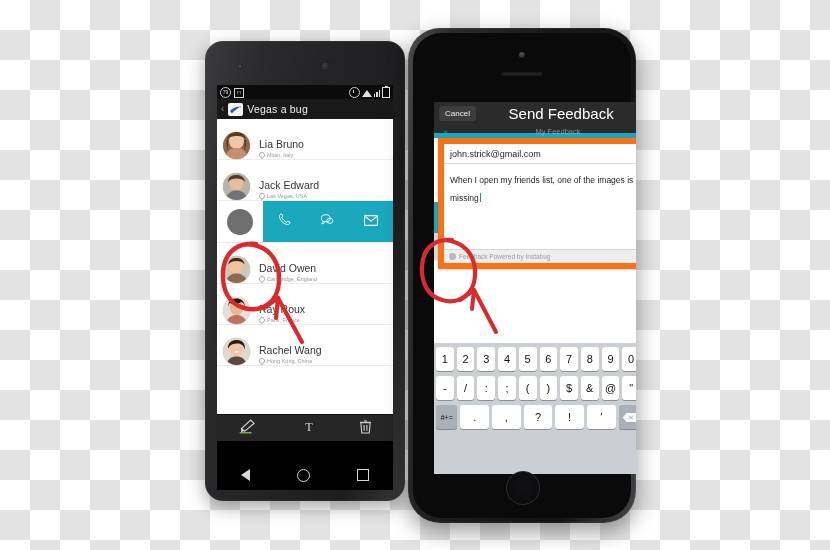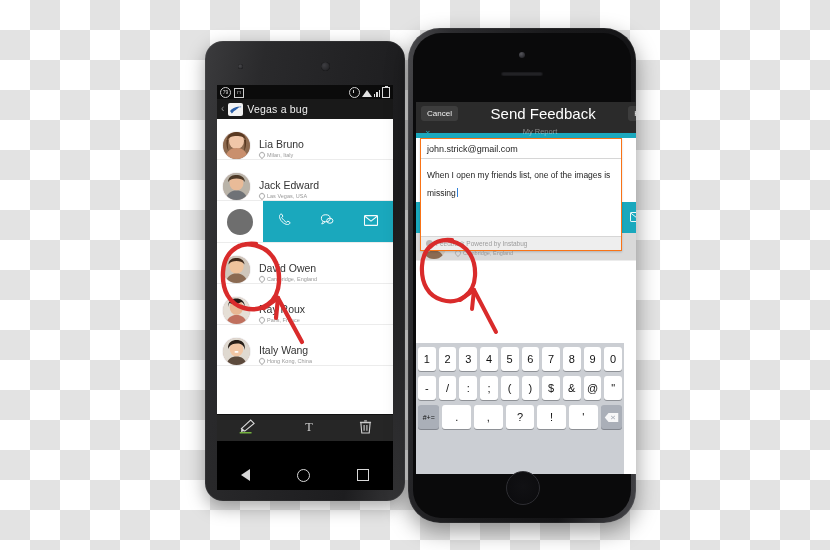--- a/index.html
+++ b/index.html
@@ -91,38 +91,38 @@
     box-shadow:0 8px 22px rgba(0,0,0,.4), inset 0 0 0 1px rgba(255,255,255,.06);
     overflow:hidden;
   }
   .ip-inner{position:absolute;left:5px;top:5px;width:218px;height:485px;border-radius:28px;background:#0a0a0b;}
   .ip-cam{position:absolute;left:50%;margin-left:-3px;top:24px;width:6px;height:6px;border-radius:50%;
     background:radial-gradient(circle at 35% 30%,#56565c,#16161a);}
   .ip-spk{position:absolute;left:50%;margin-left:-21px;top:44px;width:42px;height:4px;border-radius:2px;
     background:#242428;box-shadow:inset 0 0 2px #000;}
   .ip-home{position:absolute;left:50%;margin-left:-16px;bottom:18px;width:32px;height:32px;border-radius:50%;
     border:1px solid #2e2e33;background:radial-gradient(circle at 50% 45%,#111114,#0b0b0d);}
-  .ip-screen{position:absolute;left:8px;top:74px;width:248px;height:372px;background:#fff;overflow:hidden;}
+  .ip-screen{position:absolute;left:26px;top:74px;width:248px;height:372px;background:#fff;overflow:hidden;}
 
   .ios-nav{height:22px;background:#2b2b2b;display:flex;align-items:center;justify-content:space-between;padding:0 5px;}
   .ios-btn{background:#3d3d3d;color:#f0f0f0;font-size:8px;padding:3px 6px;border-radius:3px;line-height:9px;}
   .ios-title{color:#fff;font-size:15px;}
 
   .ios-body{position:relative;height:350px;background:#fff;overflow:hidden;}
   .my-friends-bar{height:14px;background:#1aa8bd;color:#0d7f90;font-size:8px;display:flex;
     align-items:center;justify-content:center;position:relative;}
   .mf-dim{position:absolute;left:0;top:0;width:100%;height:9px;background:#2b2b2b;}
   .mf-text{position:relative;z-index:2;color:#d8d8d8;font-size:7.5px;opacity:.55;}
   .mf-chev{position:absolute;z-index:3;color:#1aa8bd;font-size:9px;top:1px;}
 
-  .fb-card{position:absolute;left:4px;top:14px;width:200px;background:#fafafa;border:1px solid #f97316;
+  .fb-card{position:absolute;left:4px;top:14px;width:200px;background:#fafafa;border:6px solid #f97316;
     box-shadow:0 1px 2px rgba(0,0,0,.18);}
   .fb-email{height:19px;display:flex;align-items:center;padding:0 6px;background:#fff;
     border-bottom:1px solid #d6d6d6;font-size:9px;color:#1f1f1f;}
-  .fb-body{min-height:72px;background:#fff;padding:5px 6px 0;border-bottom:1px solid #d6d6d6;}
+  .fb-body{min-height:72px;background:#fff;padding:5px 6px 8px;border-bottom:1px solid #d6d6d6;}
   .fb-text{font-size:8.5px;line-height:11px;color:#1f1f1f;}
   .fb-caret{display:inline-block;width:1px;height:9px;background:#2f7fd6;vertical-align:-1px;margin-left:1px;}
   .fb-foot{height:13px;background:#eeeeee;display:flex;align-items:center;gap:3px;padding:0 5px;}
   .fb-foot-ic{width:7px;height:7px;border-radius:50%;background:#b9b9b9;}
   .fb-foot-tx{font-size:6.5px;color:#9c9c9c;}
 
   .ios-contact{height:28px;display:flex;align-items:center;padding:0 6px;background:#fff;
     border-bottom:1px solid #ececec;box-sizing:border-box;}
   .ios-av{width:24px;height:24px;border-radius:50%;overflow:hidden;flex:0 0 24px;}
   .ios-teal{height:31px;background:#1aa8bd;display:flex;align-items:center;justify-content:space-around;}
@@ -295,21 +295,21 @@
           <div class="avatar">
             <svg width="27" height="27" viewBox="0 0 27 27">
               <rect width="27" height="27" fill="#dfd9d0"></rect>
               <ellipse cx="13.5" cy="11" rx="6.8" ry="7.4" fill="#f2c6a4"></ellipse>
               <path d="M3 27 C4.5 21 8.5 18.5 13.5 18.5 C18.5 18.5 22.5 21 24 27 Z" fill="#5c4a3c"></path>
               <path d="M5 11 C4.5 4 9.5 2 13.5 2 C18 2 22.5 4 22 12 C21 8 19 6 16 5.5 C12 5 8 6 6.5 8.5 C5.8 9.5 5.3 10.2 5 11 Z" fill="#2a1f18"></path>
               <path d="M13.5 13 C14.8 13 15.8 13.6 15.5 14.2 C15 14.9 12 14.9 11.5 14.2 C11.2 13.6 12.2 13 13.5 13 Z" fill="#fff"></path>
             </svg>
           </div>
           <div class="c-info">
-            <div class="c-name">Italy Wang</div>
+            <div class="c-name">Rachel Wang</div>
             <div class="c-loc">
               <span class="pin"></span>
               <span>Hong Kong, China</span>
             </div>
           </div>
         </div>
       </div>
 
       <div class="and-toolbar">
         <span class="tool-ic">
@@ -361,21 +361,21 @@
         <span class="ios-btn">Cancel</span>
         <span class="ios-title">Send Feedback</span>
         <span class="ios-btn">Kong</span>
       </div>
 
       <div class="ios-body">
 
         <div class="my-friends-bar">
           <div class="mf-dim"></div>
           <span class="mf-chev" style="left:8px">⌄</span>
-          <span class="mf-text">My Report</span>
+          <span class="mf-text">My Feedback</span>
           <span class="mf-chev" style="right:8px">⌄</span>
         </div>
 
         <div style="position:absolute;left:0;top:78px;width:100%;">
           <div class="ios-teal">
             <div class="ios-ph">
               <div class="gray-dot"></div>
             </div>
             <span class="act-ico">
               <svg width="14" height="14" viewBox="0 0 24 24" fill="none" stroke="#fff" stroke-width="1.6">

